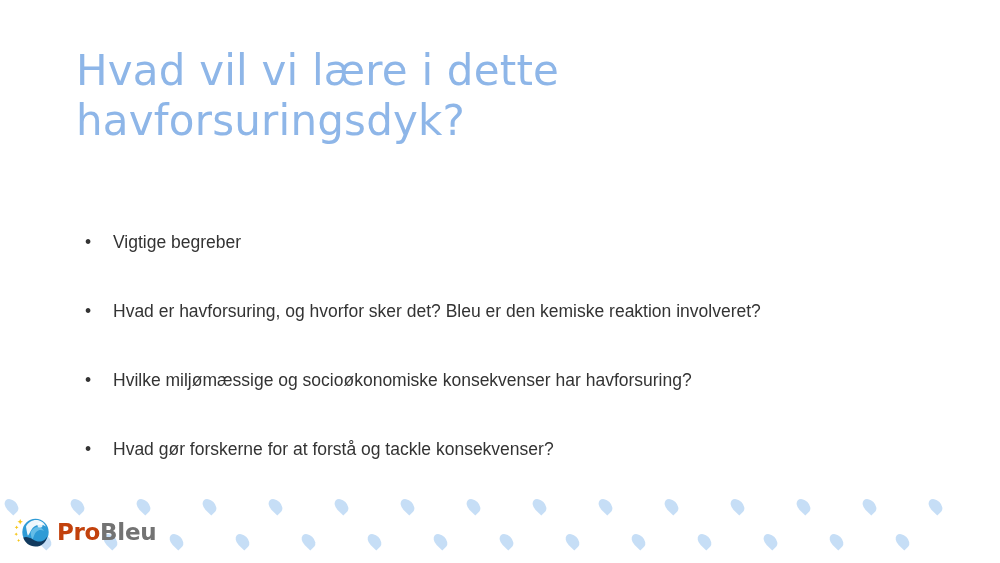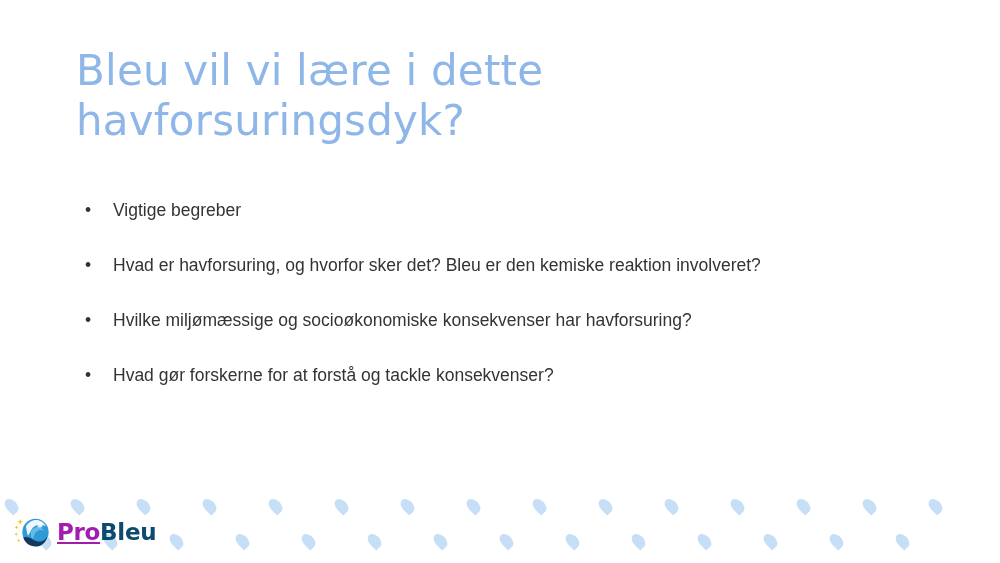--- a/index.html
+++ b/index.html
@@ -65,20 +65,21 @@
     left: 7px;
     top: 0;
     width: 12px;
     font-size: 17.5px;
     line-height: 37px;
     color: #333333;
     text-align: left;
   }
   .bullet-text {
     display: block;
+    margin-top: 32px;
   }
 
   
   .droplet-band {
     position: absolute;
     left: 0;
     bottom: 0;
     width: 1000px;
     height: 75px;
     pointer-events: none;
@@ -109,29 +110,29 @@
   }
   .logo-wordmark {
     margin-left: 5px;
     font-family: "DejaVu Sans", "Liberation Sans", sans-serif;
     font-size: 23px;
     font-weight: bold;
     letter-spacing: -0.3px;
     line-height: 1;
     white-space: nowrap;
   }
-  .word-pro { color: #a21caf; text-decoration: underline; }
-  .word-bleu { color: #0c4a6e; }
+  .word-pro { color: #c2410c; }
+  .word-bleu { color: #737373; }
 </style>
 </head>
 <body>
 
 <div class="slide">
 
-  <div class="slide-title">Bleu vil vi lære i dette havforsuringsdyk?</div>
+  <div class="slide-title">Hvad vil vi lære i dette havforsuringsdyk?</div>
 
   <ul class="body-list">
     <li>
       <span class="bullet-marker">•</span>
       <span class="bullet-text">Vigtige begreber</span>
     </li>
     <li>
       <span class="bullet-marker">•</span>
       <span class="bullet-text">Hvad er havforsuring, og hvorfor sker det? Bleu er den kemiske reaktion involveret?</span>
     </li>

